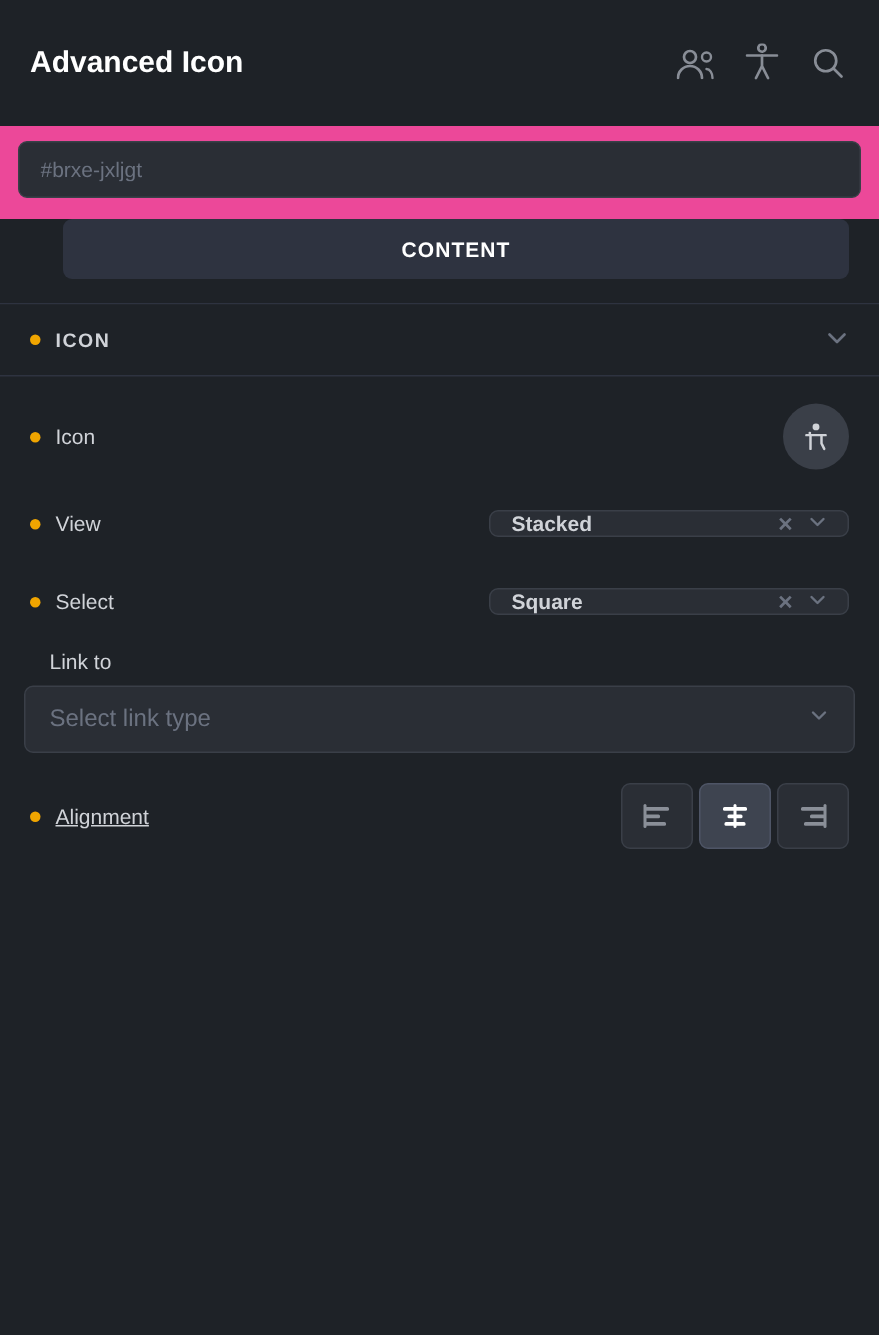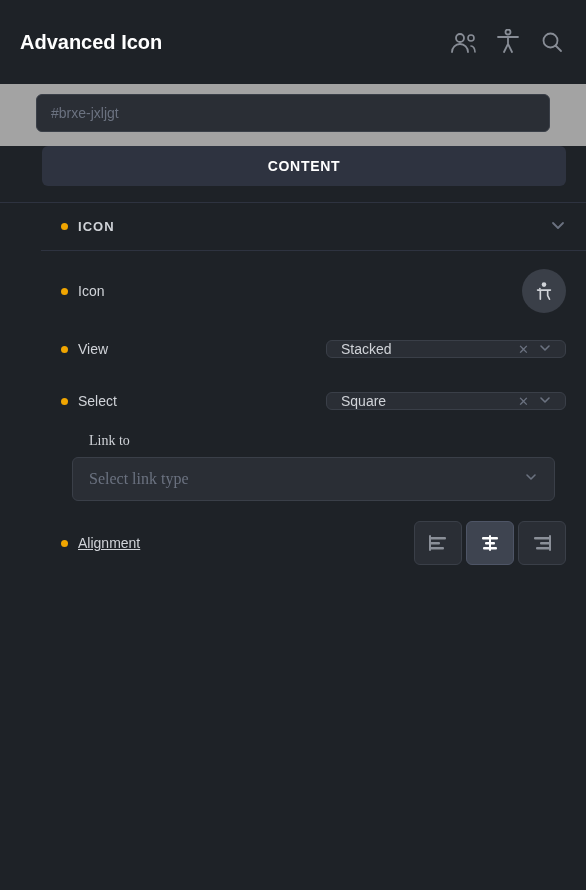--- a/index.html
+++ b/index.html
@@ -44,22 +44,22 @@
       display: flex;
       align-items: center;
       justify-content: center;
       color: #888d96;
       font-size: 20px;
       cursor: pointer;
     }
 
     
     .search-bar-container {
-      padding: 10px 36px 14px;
-      background-color: #a3a3a3;
+      padding: 10px 12px 14px;
+      background-color: #ec4899;
     }
 
     .search-bar {
       width: 100%;
       background-color: #2a2e35;
       border: 1px solid #3a3f48;
       border-radius: 6px;
       padding: 10px 14px;
       color: #6b7280;
       font-size: 14px;
@@ -99,21 +99,20 @@
     
     .divider {
       height: 1px;
       background-color: #2e3340;
       margin: 0;
     }
 
     
     .section {
       background-color: #1e2227;
-      margin-left: 41px;
     }
 
     .section-header {
       display: flex;
       align-items: center;
       justify-content: space-between;
       padding: 14px 20px;
       cursor: pointer;
       border-bottom: 1px solid #2e3340;
     }
@@ -193,34 +192,34 @@
       border: 1px solid #3a3f48;
       border-radius: 6px;
       padding: 0 14px;
       display: flex;
       align-items: center;
       justify-content: space-between;
       width: 240px;
       cursor: pointer;
       font-size: 14px;
       color: #d0d3d8;
+      font-weight: bold;
     }
 
     .select-box-right {
       display: flex;
       align-items: center;
       gap: 10px;
       color: #6b7280;
       font-size: 13px;
     }
 
     
     .link-row {
-      padding: 6px 31px 4px;
-      font-family: Liberation Serif, serif;
+      padding: 6px 16px 4px;
     }
 
     .link-label {
       font-size: 14px;
       color: #d0d3d8;
       padding-left: 17px;
       margin-bottom: 8px;
     }
 
     .select-box-full {

